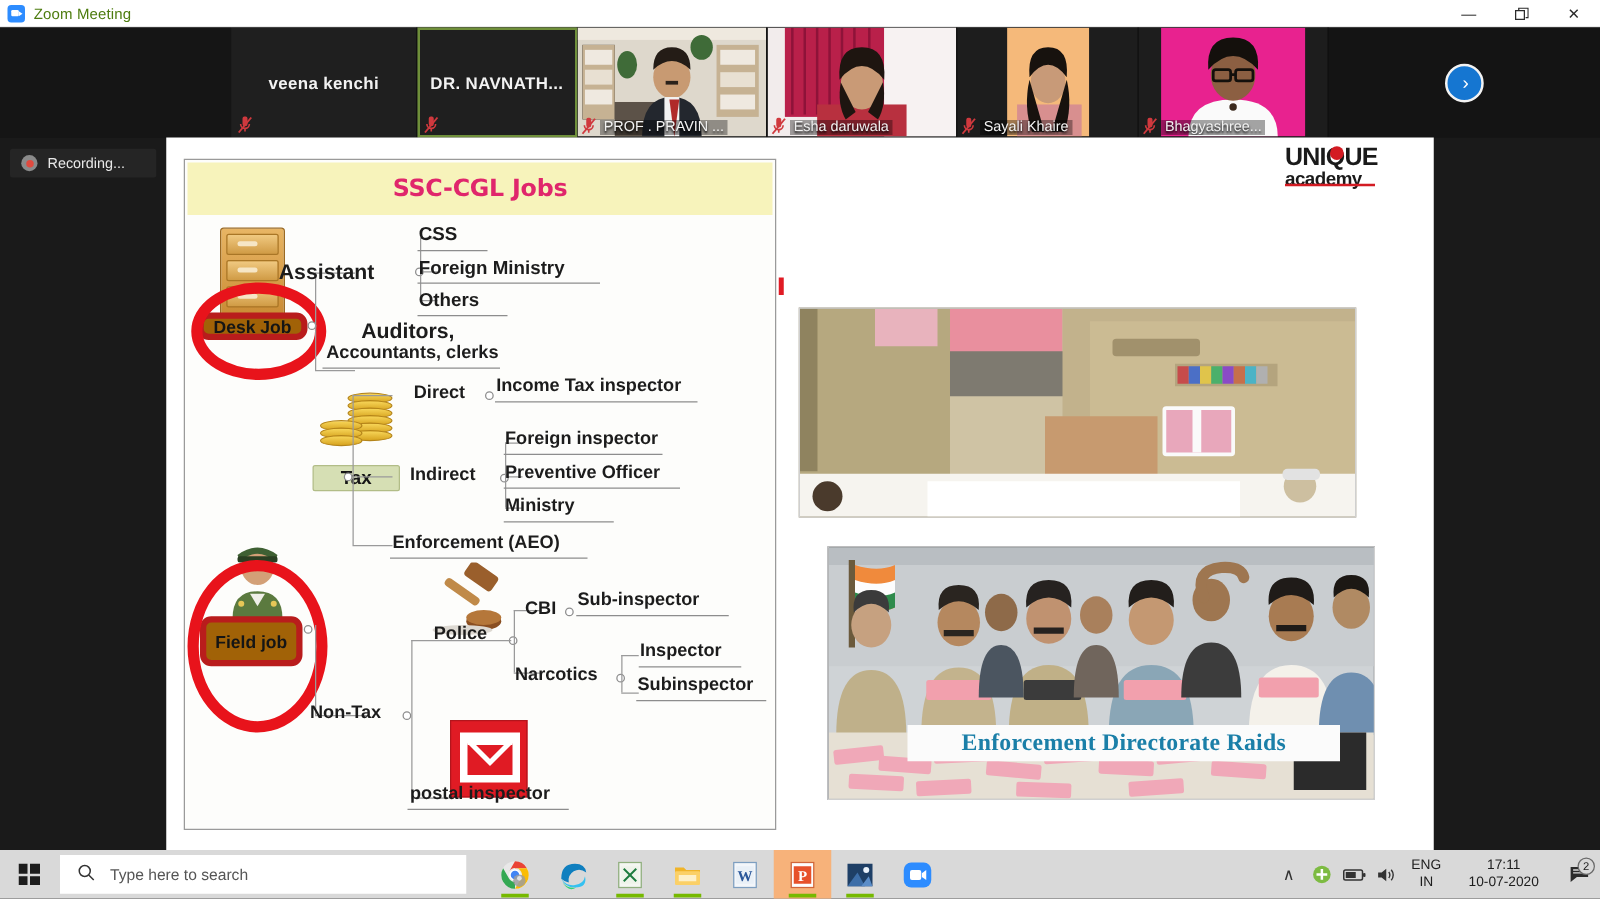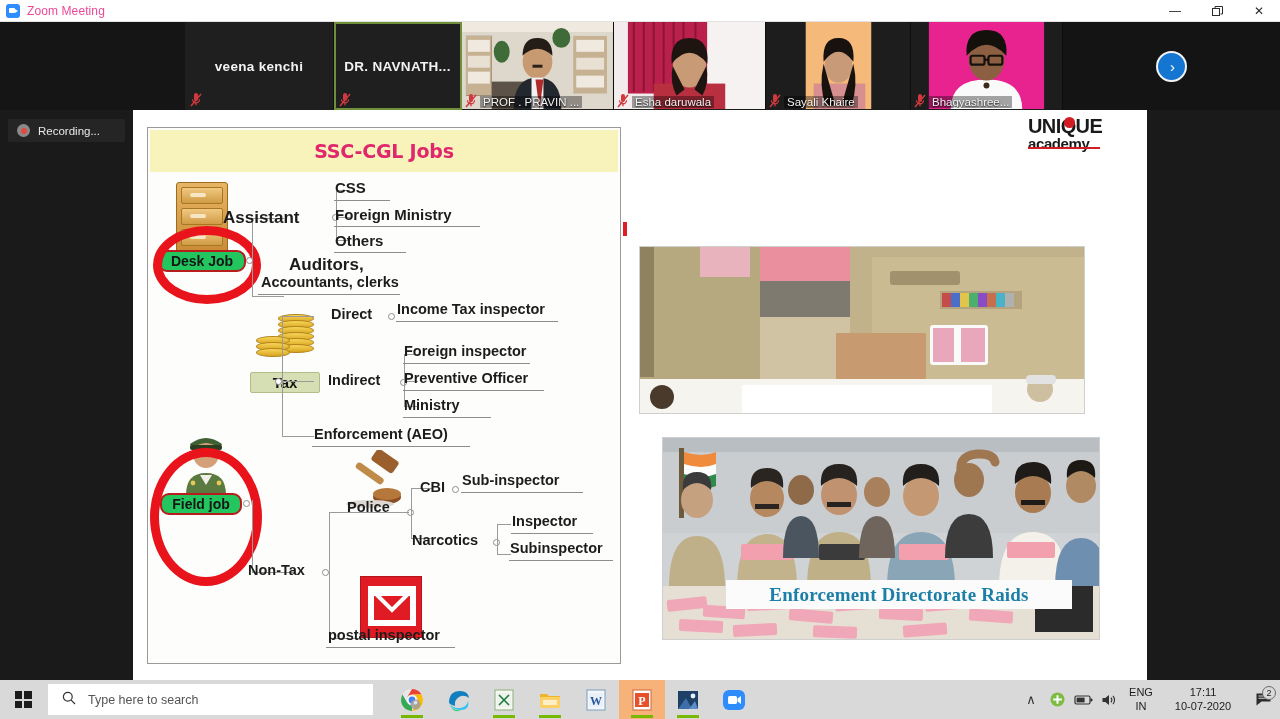--- a/index.html
+++ b/index.html
@@ -23,21 +23,21 @@
   }
   #zoom-logo::after{
     content:""; position:absolute; left:3px; top:4.5px;
     width:5.5px;height:5px;background:#fff;border-radius:1px;
   }
   #zoom-logo::before{
     content:""; position:absolute; left:8.5px; top:5px;
     border-top:2.5px solid transparent;border-bottom:2.5px solid transparent;
     border-left:3.5px solid #fff;
   }
-  #title-text{ font-size:12px; color:#ec4899; letter-spacing:.1px;}
+  #title-text{ font-size:12px; color:#4d7c0f; letter-spacing:.1px;}
   .wbtn{
     width:42px;height:22px;display:flex;align-items:center;justify-content:center;
     font-size:12px;color:#2b2b2b;
   }
   #wincontrols{ position:absolute; right:0; top:0; display:flex; }
 
   
   #filmstrip{
     position:absolute;left:0;top:22px;width:1280px;height:88px;
     background:#141414; display:flex; align-items:stretch;
@@ -131,21 +131,21 @@
     line-height:1.05;
   }
   .mm-underline{ position:absolute; height:1px; background:#8d8d8d;}
   .mm-line{ position:absolute; background:#9a9a9a; }
   .mm-h{height:1px;} .mm-v{width:1px;}
   .mm-node{
     position:absolute;width:7px;height:7px;border-radius:50%;
     background:#fff;border:1px solid #8d8d8d;
   }
   .mm-chip{
-    position:absolute; background:#22c55e; border:2px solid #b91c1c;
+    position:absolute; background:#a16207; border:5px solid #b91c1c;
     border-radius:9px; color:#151515; font-weight:bold;
     display:flex;align-items:center;justify-content:center;
   }
   .mm-chip.tax{background:#d6dfb4;border:1px solid #b2bd87;border-radius:2px;}
   .red-ellipse{
     position:absolute;border:9px solid #e8131b;border-radius:50%;
     background:transparent;
   }
 
   
@@ -510,21 +510,21 @@
         <ellipse cx="26" cy="21" rx="13" ry="14" fill="#d3a077"></ellipse>
         <path d="M12 16 q14 -12 28 0 l2 -5 q-16 -12 -32 0z" fill="#3f6033"></path>
         <rect x="10" y="12" width="32" height="5" rx="2" fill="#2a3f22"></rect>
         <path d="M6 62 q0 -22 20 -22 q20 0 20 22z" fill="#5b7a3f"></path>
         <path d="M20 42 l6 10 l6 -10z" fill="#f0efe9"></path>
         <circle cx="13" cy="50" r="2.4" fill="#e6c757"></circle>
         <circle cx="39" cy="50" r="2.4" fill="#e6c757"></circle>
       </svg>
     </div>
 
-    <div class="mm-chip" style="left:12px;top:365px;width:82px;height:22px;font-size:14px;">
+    <div class="mm-chip" style="left:12px;top:365px;width:82px;height:40px;font-size:14px;">
       <span>Field job</span>
     </div>
     <div class="red-ellipse" style="left:2px;top:320px;width:112px;height:138px;"></div>
     <div class="mm-node" style="left:95px;top:372px;"></div>
 
     <div id="gavel">
       <svg viewBox="0 0 62 60" width="62" height="60">
         <rect x="28" y="4" width="26" height="14" rx="3" fill="#9a5f2c" transform="rotate(35 41 11)"></rect>
         <rect x="10" y="20" width="32" height="7" rx="3" fill="#c08a49" transform="rotate(35 26 23)"></rect>
         <ellipse cx="43" cy="47" rx="14" ry="7" fill="#8a4f22"></ellipse>

